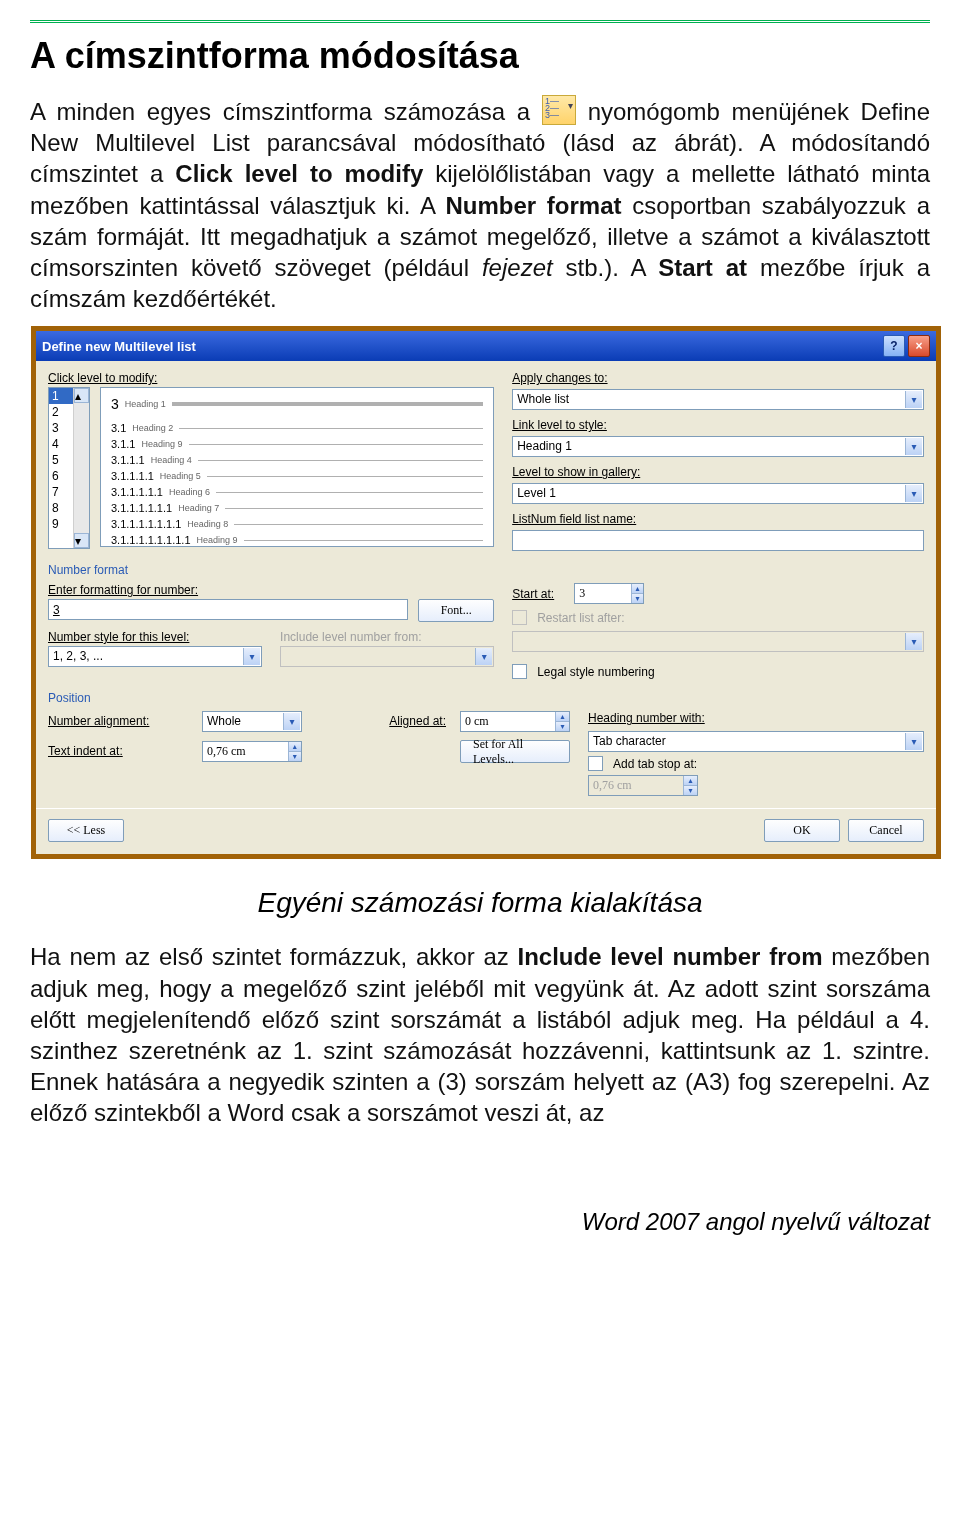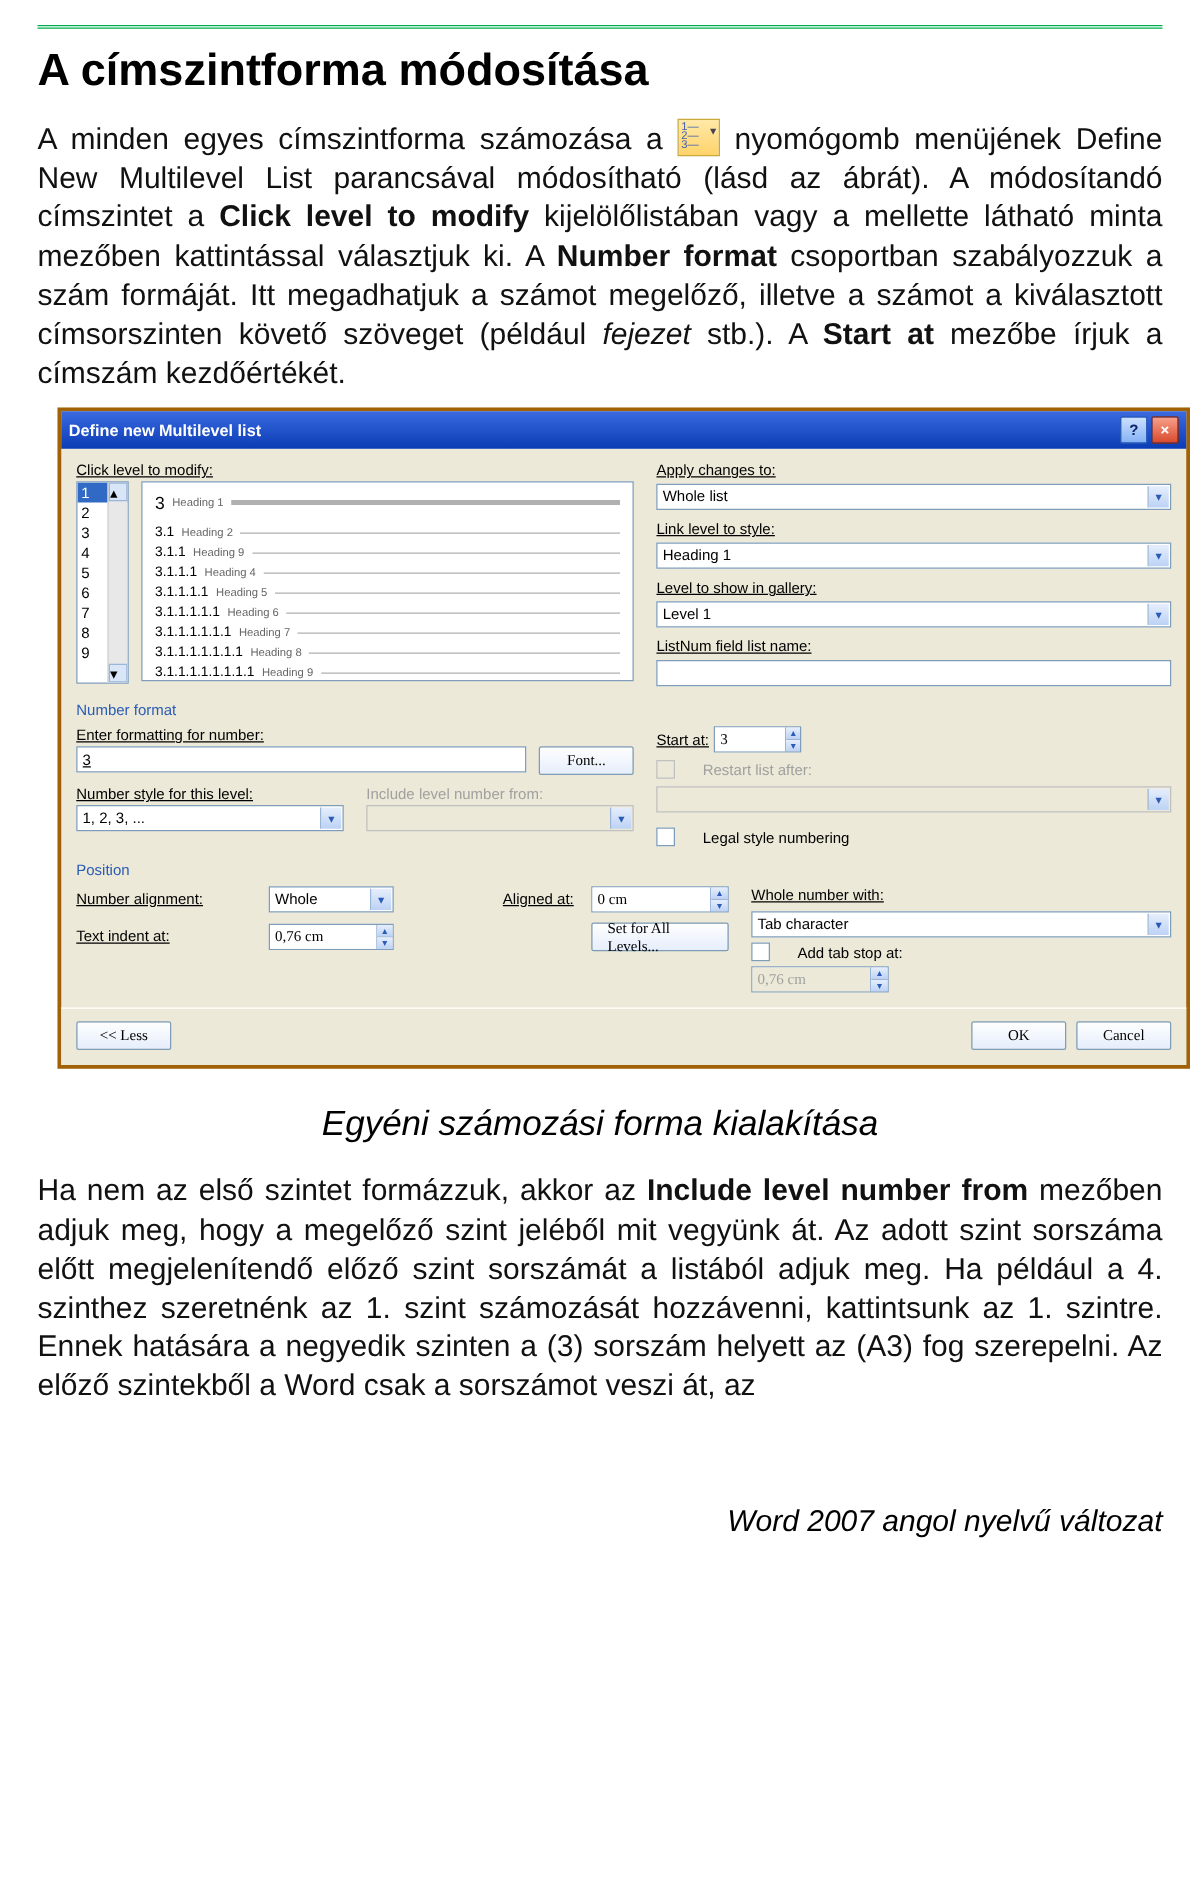--- a/index.html
+++ b/index.html
@@ -76,25 +76,25 @@
     content: "▾";
     position: absolute;
     right: 2px; top: 6px;
     font-size: 10px;
     color: #445;
   }
 
   
   .dialog {
     width: 900px;
-    border: 3px solid #a16207;
+    border: 5px solid #a16207;
     font-family: Tahoma, Arial, sans-serif;
     font-size: 12px;
     background: #ece9d8;
-    margin: 10px 0 28px 16px;
+    margin: 10px 0 28px 1px;
   }
   .dlg-titlebar {
     background: linear-gradient(#3b6ae0, #0a3cb5);
     color: #fff;
     font-weight: bold;
     font-size: 13px;
     padding: 4px 6px;
     display: flex;
     align-items: center;
     justify-content: space-between;
@@ -190,21 +190,21 @@
     border: 1px solid #7f9db9;
     background: linear-gradient(#fefefe, #e6eefc);
     font-family: Tahoma; font-size: 12px;
     padding: 2px 12px;
     height: 23px;
     box-sizing: border-box;
     border-radius: 2px;
     display: inline-flex; align-items: center; justify-content: center;
     min-width: 76px;
   }
-  .wcheck { display: flex; align-items: flex-end; gap: 22px; font-size: 12px; }
+  .wcheck { display: flex; align-items: flex-end; gap: 10px; font-size: 12px; }
   .wcheck .box { width: 13px; height: 13px; border: 1px solid #7f9db9; background: #fff; }
   .wcheck.dis { color: #a0a0a0; } .wcheck.dis .box { background: #ece9d8; border-color: #c0c0c0;}
   .dlg-group {
     display: grid;
     grid-template-columns: 140px 100px 130px 110px;
     column-gap: 14px; row-gap: 8px;
     align-items: center;
   }
   .dlg-bottom {
     border-top: 1px solid #fff;
@@ -350,21 +350,21 @@
               <span class="dlg-label under">Number style for this level:</span>
               <div class="wselect"><span>1, 2, 3, ...</span><span class="arrow">▾</span></div>
             </div>
             <div style="flex:1">
               <span class="dlg-label disabled-label">Include level number from:</span>
               <div class="wselect wtext-dis"><span></span><span class="arrow">▾</span></div>
             </div>
           </div>
         </div>
         <div class="dlg-col-right" style="display:flex; flex-direction:column; gap:6px;">
-          <div style="display:flex; align-items:center; gap:4px;">
+          <div style="display:flex; align-items:center; gap:20px;">
             <span class="dlg-label under" style="margin:0">Start at:</span>
             <div class="spin" style="width:70px">
               <input value="3" style="">
               <div class="spinbtns">
                   <div>▴</div>
                   <div>▾</div>
                 </div>
             </div>
           </div>
           <div class="wcheck dis">
@@ -401,21 +401,21 @@
                 <div class="spinbtns">
                   <div>▴</div>
                   <div>▾</div>
                 </div>
               </div>
             <div></div>
             <div class="wbutton" style="width:100%">Set for All Levels...</div>
           </div>
         </div>
         <div class="dlg-col-right" style="display:flex; flex-direction:column; gap:4px;">
-          <span class="dlg-label under">Whole number with:</span>
+          <span class="dlg-label under">Heading number with:</span>
           <div class="wselect"><span>Tab character</span><span class="arrow">▾</span></div>
           <div class="wcheck">
               <span class="box"></span>
               <span class="under">Add tab stop at:</span>
             </div>
           <div class="spin wtext-dis" style="width:110px">
               <input disabled="" style="background: rgb(236, 233, 216); color: rgb(160, 160, 160);" value="0,76 cm">
               <div class="spinbtns">
                 <div>▴</div>
                 <div>▾</div>

